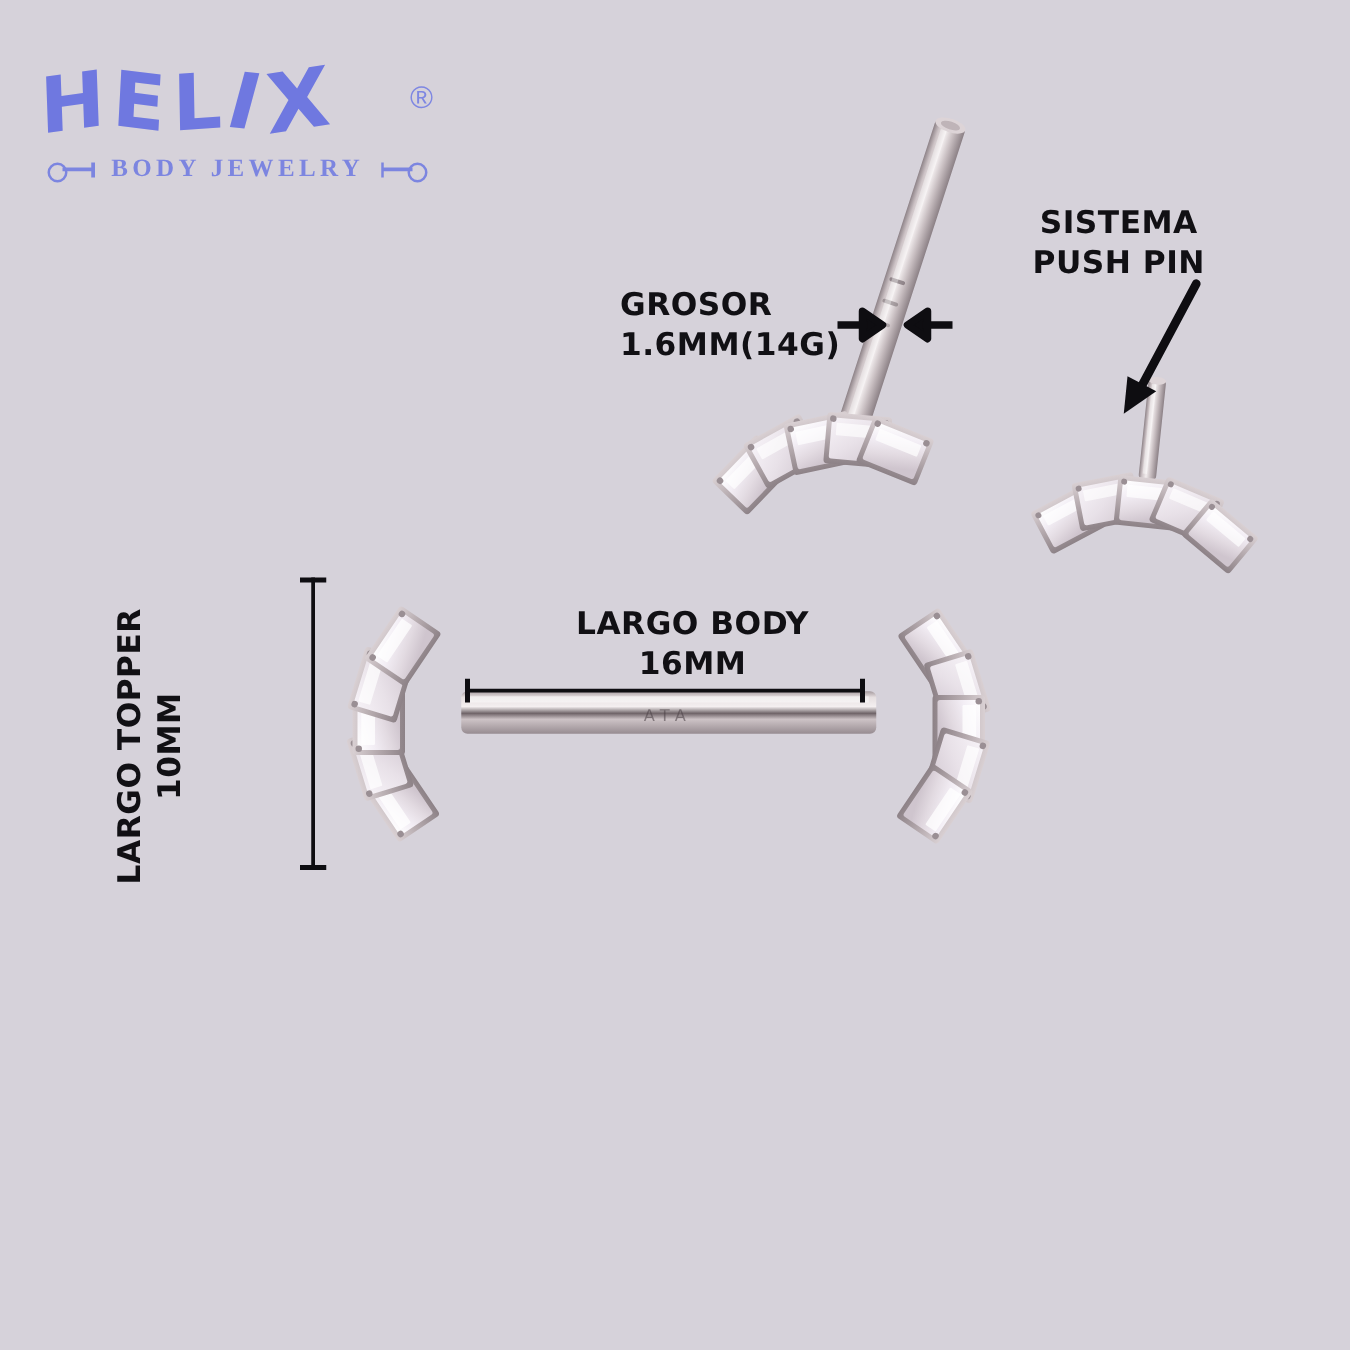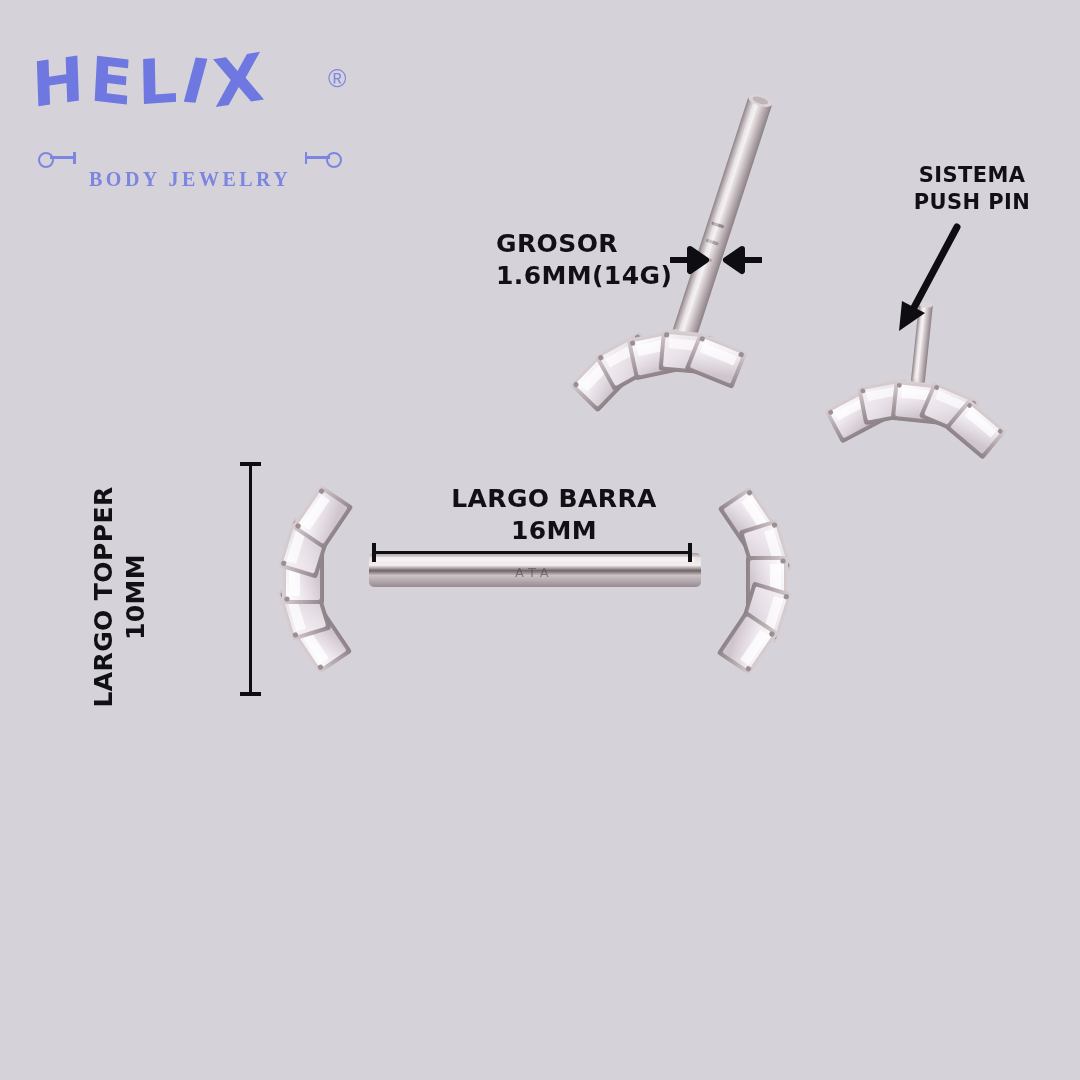--- a/index.html
+++ b/index.html
@@ -35,21 +35,20 @@
   }
   .logo-tag{
     position:absolute;left:6px;top:76px;
     display:flex;align-items:center;gap:11px;
     color:#7c85e0;
   }
   .logo-tag-text{
     font-family:"Liberation Serif", serif;
     font-size:20px;letter-spacing:3.5px;font-weight:bold;
     color:#7c85e0;
-    margin-top:44px;
   }
   .bb{width:40px;height:16px;position:relative;}
   .bb .ring{position:absolute;top:2px;width:12px;height:12px;border:2px solid #7c85e0;border-radius:50%;}
   .bb .bar{position:absolute;top:6.5px;height:2.5px;background:#7c85e0;}
   .bb .cap{position:absolute;top:2px;width:2.5px;height:12px;background:#7c85e0;}
   .bb-l .ring{left:0;}
   .bb-l .bar{left:12px;width:24px;}
   .bb-l .cap{left:35px;}
   .bb-r .ring{right:0;}
   .bb-r .bar{right:12px;width:24px;}
@@ -59,21 +58,21 @@
   .lbl{
     position:absolute;
     font-family:"DejaVu Sans", sans-serif;
     font-weight:bold;color:#111014;
     letter-spacing:0.4px;
     line-height:1.28;
     text-align:center;
     white-space:pre-line;
   }
   #label-grosor{left:496px;top:228px;width:180px;font-size:25px;text-align:left;}
-  #label-pushpin{left:882px;top:162px;width:180px;font-size:21px;}
+  #label-pushpin{left:805px;top:162px;width:180px;font-size:25px;}
   #label-largo-barra{left:432px;top:483px;width:244px;font-size:25px;}
   #label-largo-topper{
     left:-10px;top:565px;width:260px;font-size:25px;
     transform:rotate(-90deg);transform-origin:center center;
     text-align:center;
   }
 
   
   .dim-h{position:absolute;left:372px;top:551px;width:320px;height:3px;background:#0e0d11;}
   .dim-h .cap{position:absolute;top:-8px;width:4px;height:19px;background:#0e0d11;}
@@ -338,21 +337,21 @@
           <circle cx="193" cy="13" r="2.6" fill="#9a8f94"></circle>
         </g>
       </g>
     </g>
   </svg>
 
   <div class="lbl" id="label-grosor">GROSOR
 1.6MM(14G)</div>
   <div class="lbl" id="label-pushpin">SISTEMA
 PUSH PIN</div>
-  <div class="lbl" id="label-largo-barra">LARGO BARRA
+  <div class="lbl" id="label-largo-barra">LARGO BODY
 16MM</div>
   <div class="lbl" id="label-largo-topper">LARGO TOPPER
 10MM</div>
 
   <div class="dim-h">
     <span class="cap l"></span>
     <span class="cap r"></span>
   </div>
   <div class="dim-v">
     <span class="cap t"></span>

